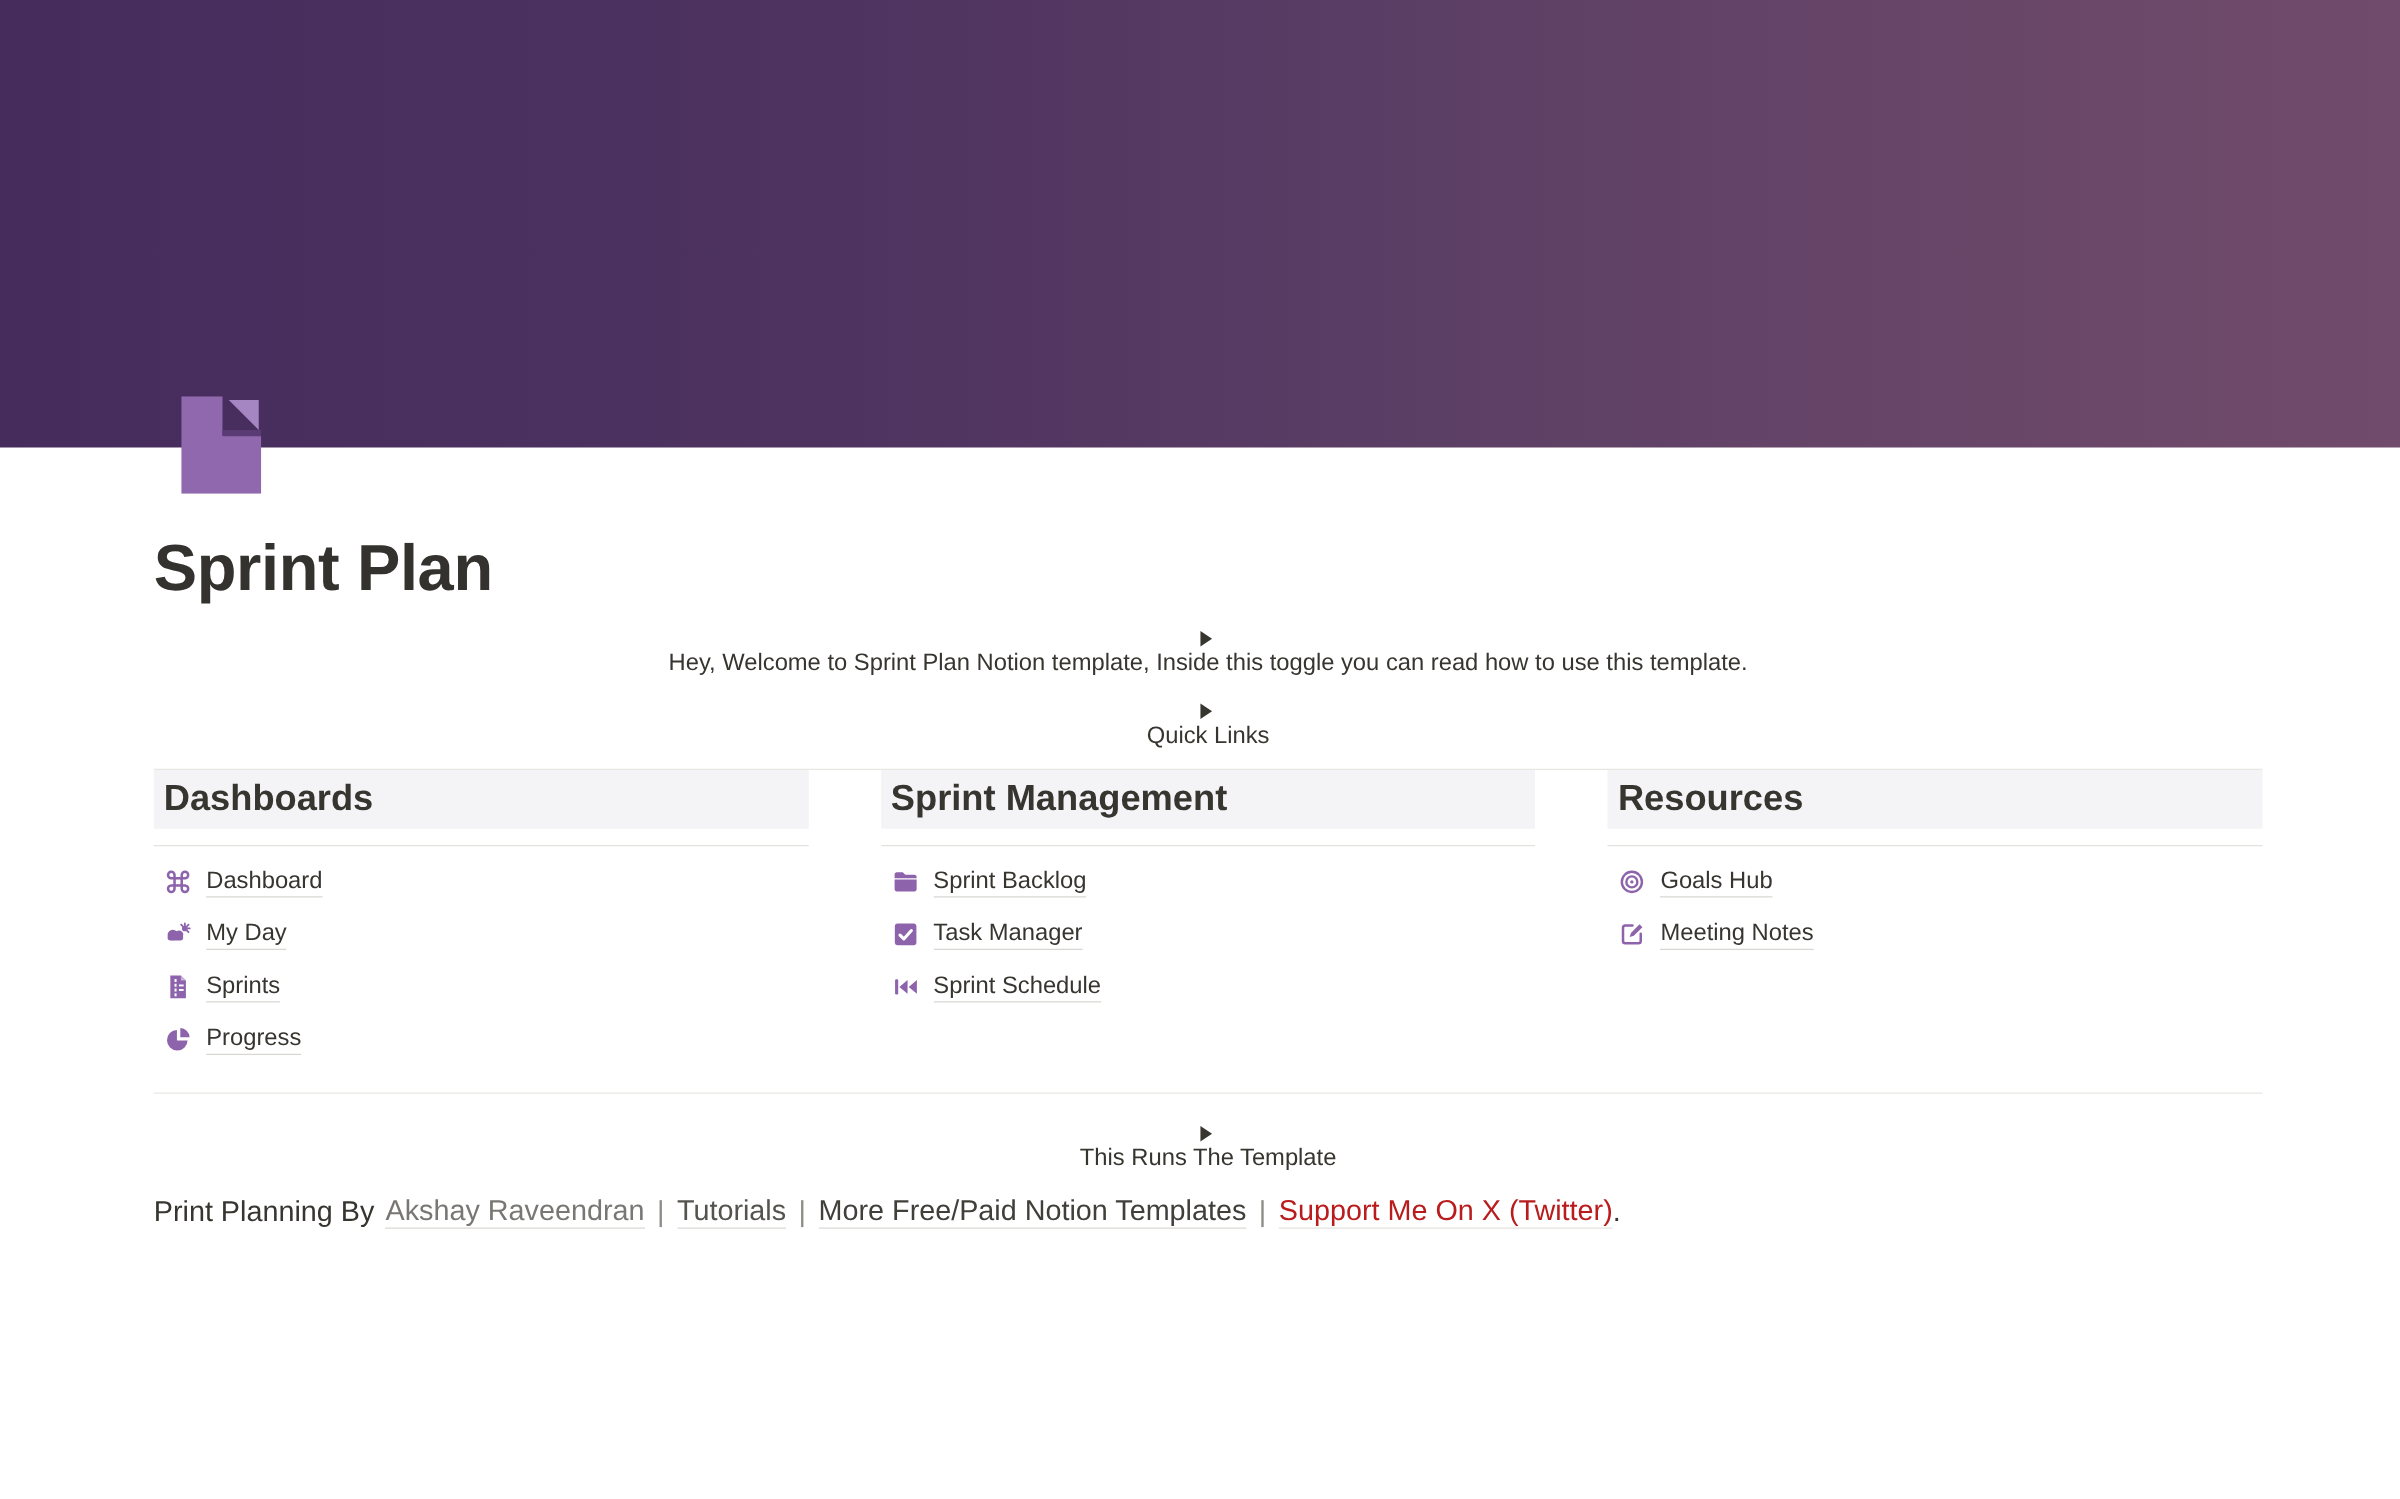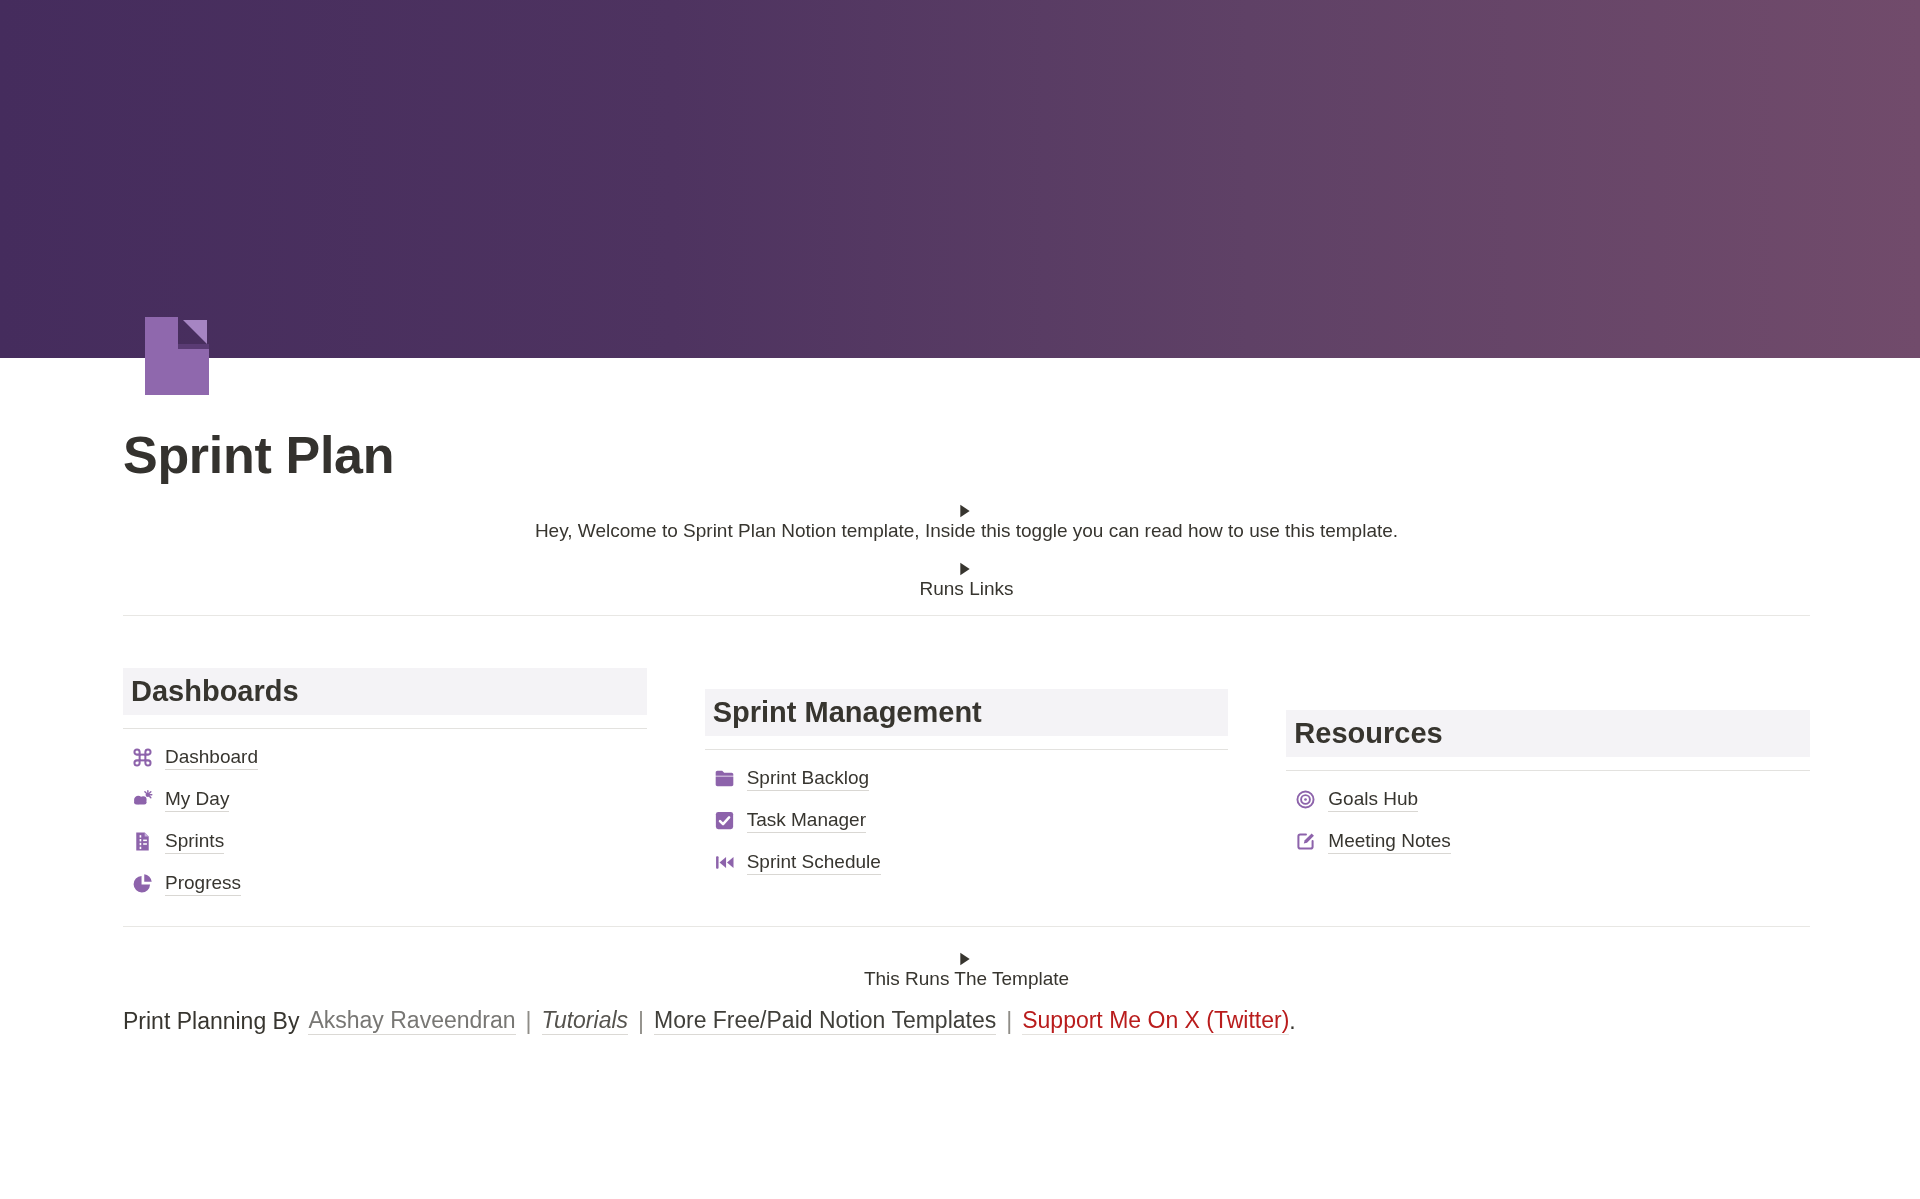--- a/index.html
+++ b/index.html
@@ -15,38 +15,38 @@
   .page-icon{position:absolute;left:145px;top:317px;width:64px;height:78px;}
   .content{margin:0 110px 0 123px;position:relative;}
   .page-title{
     margin:0;padding-top:66px;
     font-size:52px;line-height:62px;font-weight:700;letter-spacing:-0.3px;color:#34322e;
   }
   .toggle-row{display:flex;align-items:center;margin-top:18px;font-size:19px;line-height:26px;cursor:pointer;flex-direction:column;}
   .toggle-tri{width:20px;margin-left:9px;margin-right:12px;flex:none;display:flex;align-items:center;justify-content:center;}
   .divider{height:1px;background:#e8e7e4;margin-top:13px;}
   .divider.bottom{margin-top:29px;}
-  .columns{display:flex;gap:58px;margin-top:52px;align-items:center;}
+  .columns{display:flex;gap:58px;}
   .column{flex:1;min-width:0;}
   .col-header{
     background:var(--heading-bg,#f4f3f6);
     padding:7px 8px;font-size:29px;line-height:33px;font-weight:700;color:#37352f;
   }
   .col-divider{height:1px;background:#e3e2df;margin-top:13px;}
   .item{display:flex;align-items:center;height:27px;margin-top:15px;cursor:pointer;}
   .item-icon{width:23px;height:23px;margin-left:8px;margin-right:11px;flex:none;display:flex;color:var(--accent,#8d63ab);}
   .item-icon svg{width:23px;height:23px;}
   .item-label{font-size:19px;color:#37352f;border-bottom:1.5px solid #d9d7d3;padding-bottom:1px;white-space:nowrap;}
   .toggle-row.last{margin-top:25px;}
   .footer{display:flex;align-items:center;margin-top:15px;font-size:23px;line-height:26px;color:#37352f;white-space:nowrap;}
   .footer .prefix{margin-right:9px;}
   .footer .sep{color:#8f8d87;margin:0 10px;}
   .flink{border-bottom:1.5px solid #dbd9d5;padding-bottom:1px;cursor:pointer;}
   .flink.author{color:#787774;}
-  .flink.tutorials{color:#55534e;font-style:italic;}
+  .flink.tutorials{color:#55534e;}
   .flink.more{color:#403f3a;}
   .flink.support{color:#b91c1c;border-bottom-color:#e4e2de;}
   .period{color:#37352f;}
 </style>
 </head>
 <body>
 
 <div class="cover"></div>
 
 <div class="page-icon">
@@ -71,21 +71,21 @@
     </span>
     <span>Hey, Welcome to Sprint Plan Notion template, Inside this toggle you can read how to use this template.</span>
   </div>
 
   <div class="toggle-row">
     <span class="toggle-tri">
       <svg width="12" height="14" viewBox="0 0 10 12">
           <path d="M1 .7 9 6 1 11.3Z" fill="#37352f"></path>
         </svg>
     </span>
-    <span>Runs Links</span>
+    <span>Quick Links</span>
   </div>
 
   <div class="divider"></div>
 
   <div class="columns">
 
     <div class="column">
       <div class="col-header">Dashboards</div>
       <div class="col-divider"></div>
       <div class="item">

